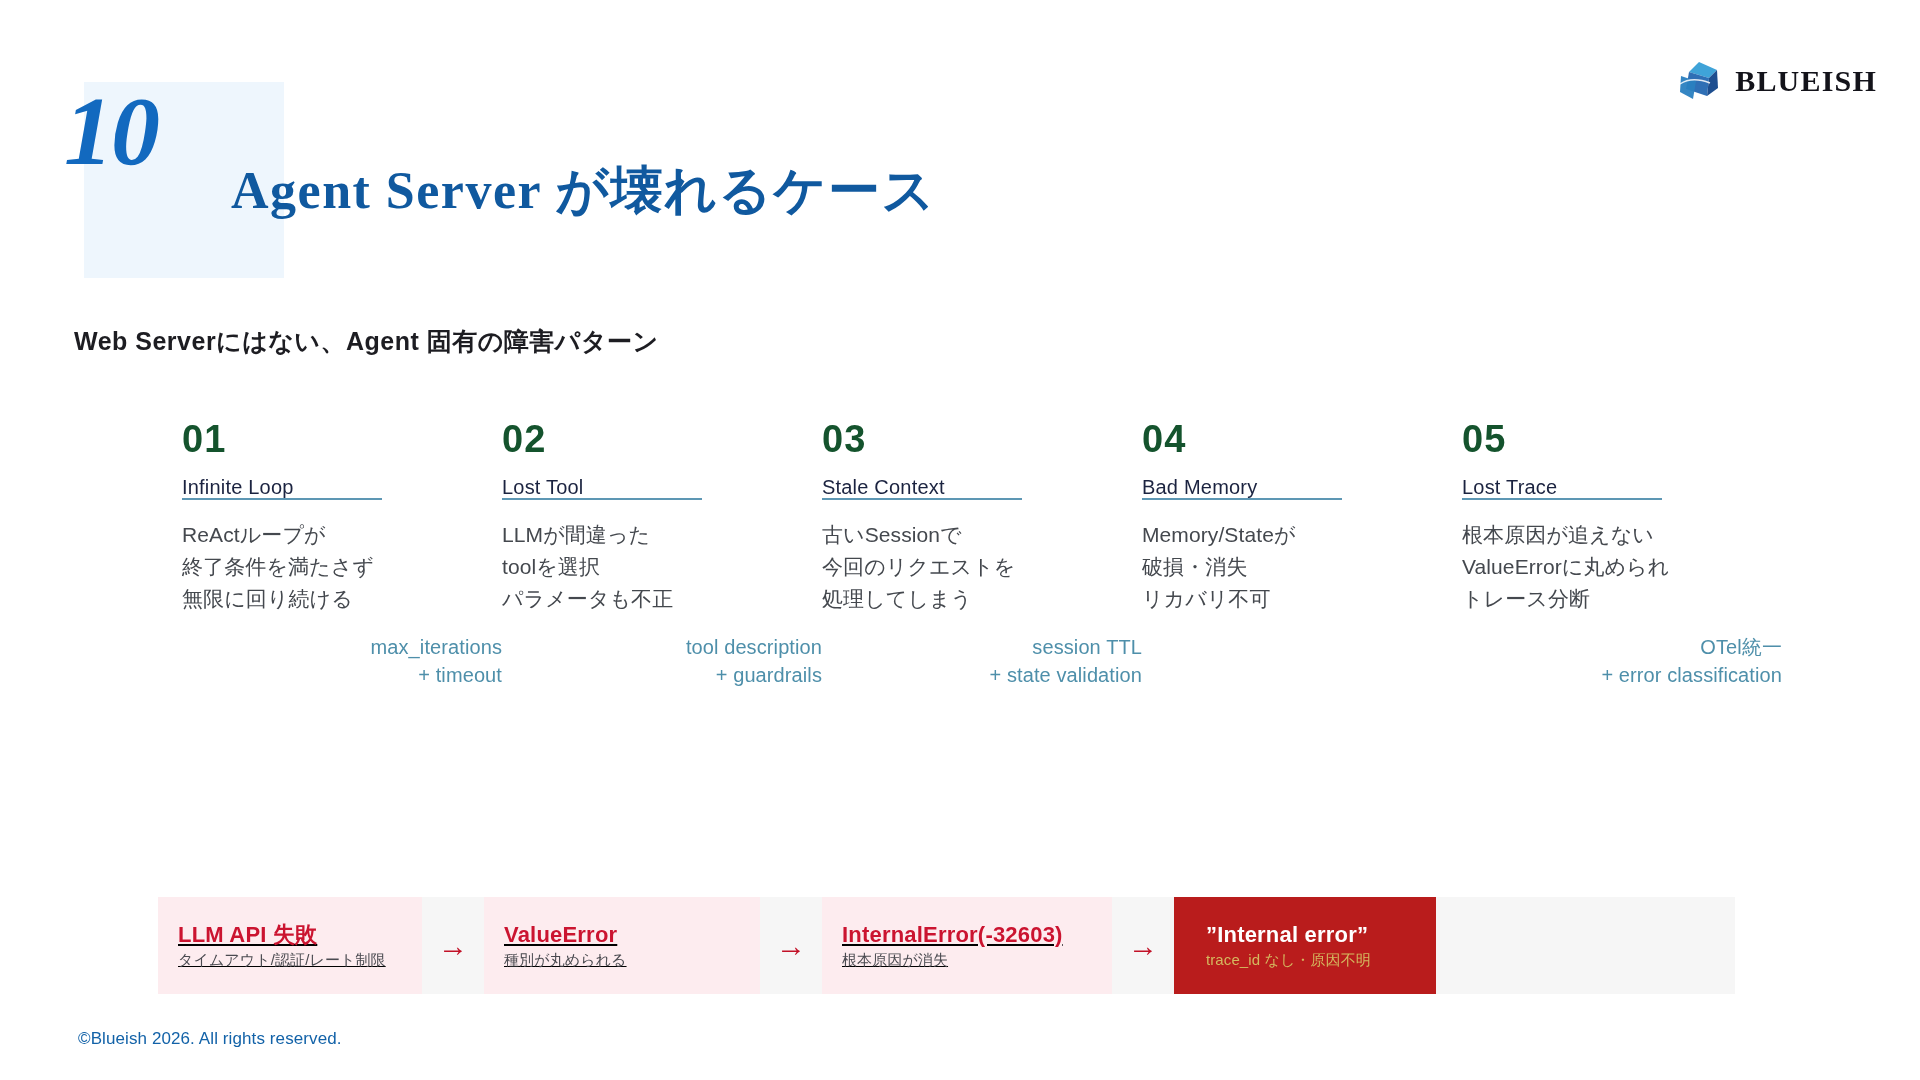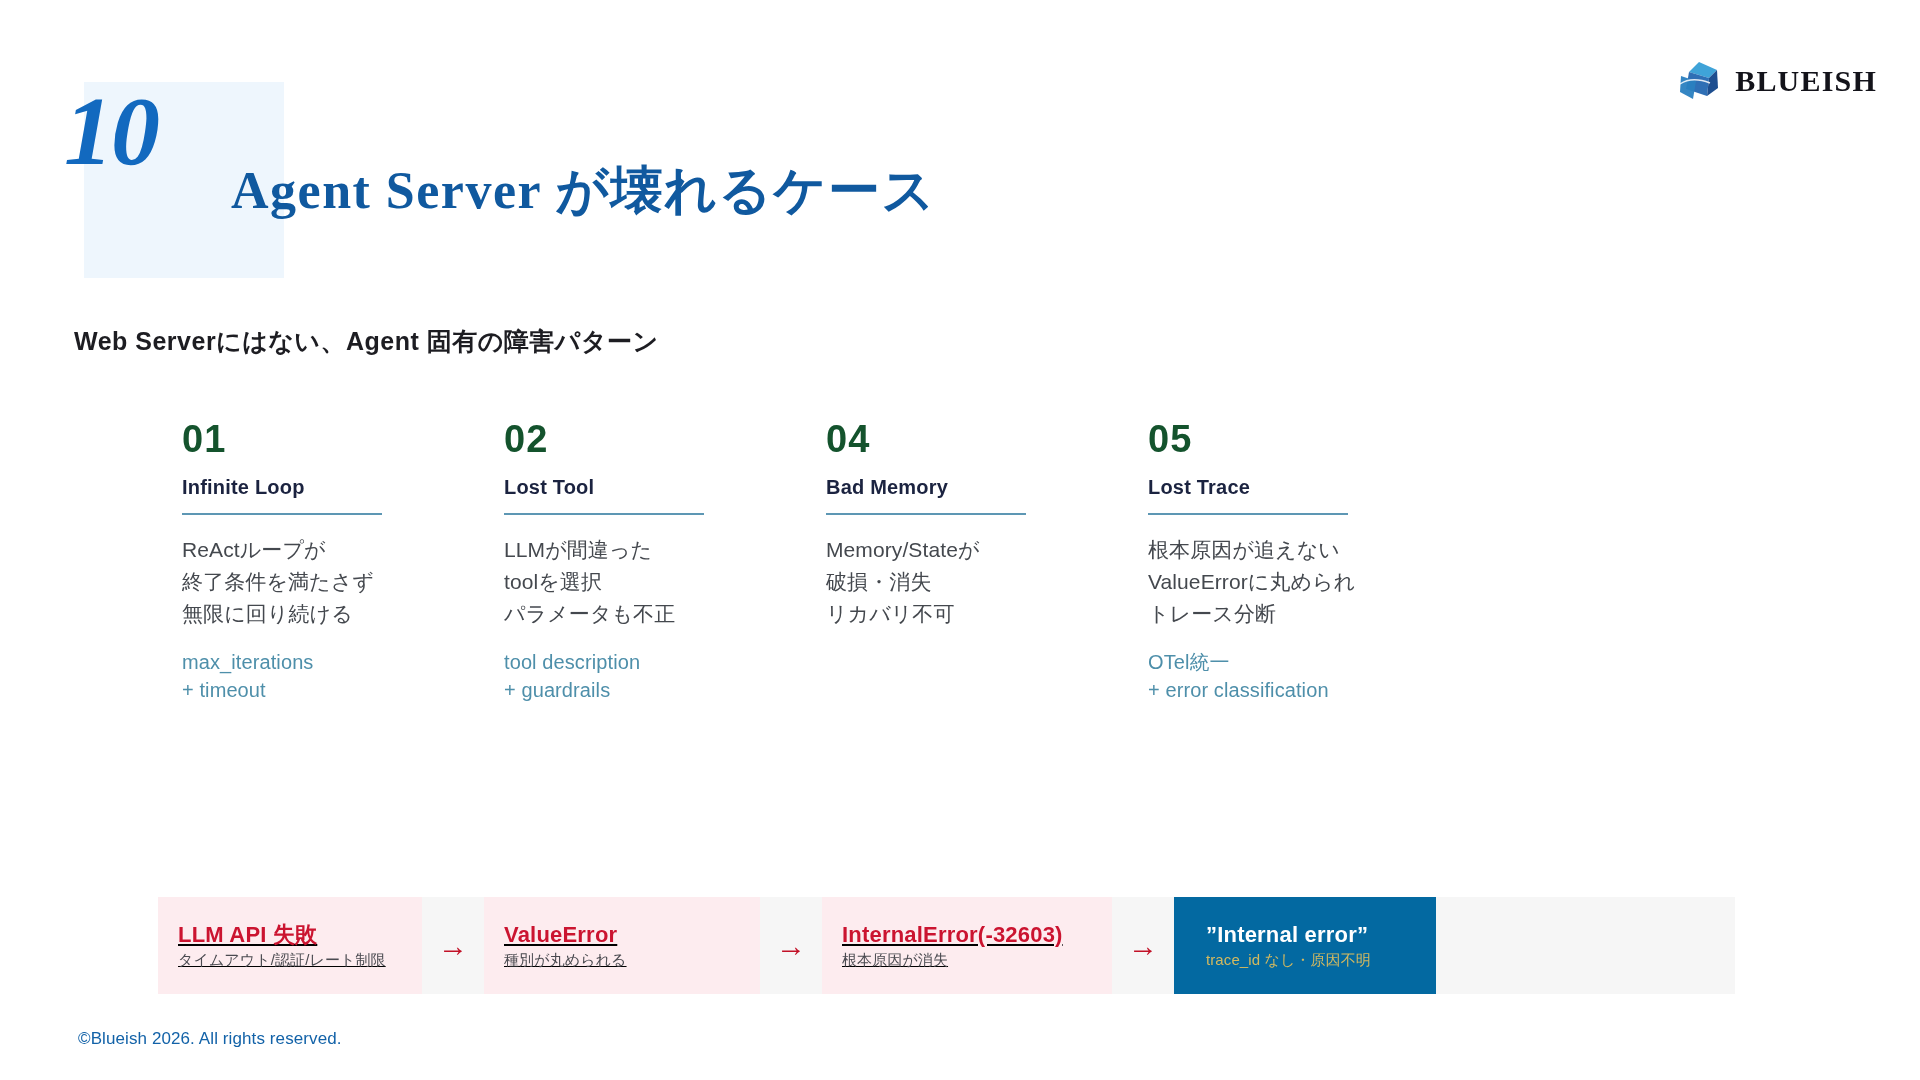--- a/index.html
+++ b/index.html
@@ -45,46 +45,46 @@
   }
 
   
   #columns { position:absolute; left:182px; top:420px; width:1600px; display:flex; }
   .col { width:322px; }
   .col-num {
     font-size:38px; font-weight:bold; color:#14532d;
     letter-spacing:1px; line-height:1; margin-bottom:19px;
   }
   .col-title {
-    font-size:20px; font-weight:bold; color:#1b2340;
-    letter-spacing:.2px; line-height:1; margin-bottom:16px;
+    font-size:20px; font-weight:normal; color:#1b2340;
+    letter-spacing:.2px; line-height:1; margin-bottom:1px;
   }
   .col-rule { width:200px; height:2px; background:#5d97b4; margin-bottom:19px; }
   .col-desc {
     font-size:21px; color:#44484e; line-height:1.52;
     letter-spacing:.1px; margin-bottom:18px; white-space:pre-line;
   }
   .col-fix {
     font-size:20px; color:#4e8faa; line-height:1.42;
-    letter-spacing:.1px; white-space:pre-line;
+    letter-spacing:.1px; white-space:pre-line;text-align:right;
   }
 
   
   #flow {
     position:absolute; left:158px; top:897px;
     width:1577px; height:97px;
     background:#f6f6f6;
     display:flex; align-items:stretch;
   }
   .flow-box {
     display:flex; flex-direction:column; justify-content:center;
     padding-left:20px;
   }
   .flow-box.pink { background:#fdecef;text-decoration:underline; }
-  .flow-box.navy { background:#0369a1;padding-left:32px; }
+  .flow-box.navy { background:#b91c1c;padding-left:32px; }
   .fb-1 { width:264px; }
   .fb-2 { width:276px; }
   .fb-3 { width:290px; }
   .fb-4 { width:262px; }
   .flow-title {
     font-size:22px; font-weight:bold; line-height:1.22;
     letter-spacing:.2px; color:#cb1430; margin-bottom:3px;
   }
   .flow-sub {
     font-size:15px; color:#4a4a50; line-height:1.2; letter-spacing:.1px;
@@ -147,20 +147,30 @@
     <div class="col-num">02</div>
     <div class="col-title">Lost Tool</div>
     <div class="col-rule"></div>
     <div class="col-desc">LLMが間違った
 toolを選択
 パラメータも不正</div>
     <div class="col-fix">tool description
 + guardrails</div>
   </div>
 
+  <div class="col">
+    <div class="col-num">03</div>
+    <div class="col-title">Stale Context</div>
+    <div class="col-rule"></div>
+    <div class="col-desc">古いSessionで
+今回のリクエストを
+処理してしまう</div>
+    <div class="col-fix">session TTL
++ state validation</div>
+  </div>
 
   <div class="col">
     <div class="col-num">04</div>
     <div class="col-title">Bad Memory</div>
     <div class="col-rule"></div>
     <div class="col-desc">Memory/Stateが
 破損・消失
 リカバリ不可</div>
   </div>
 

